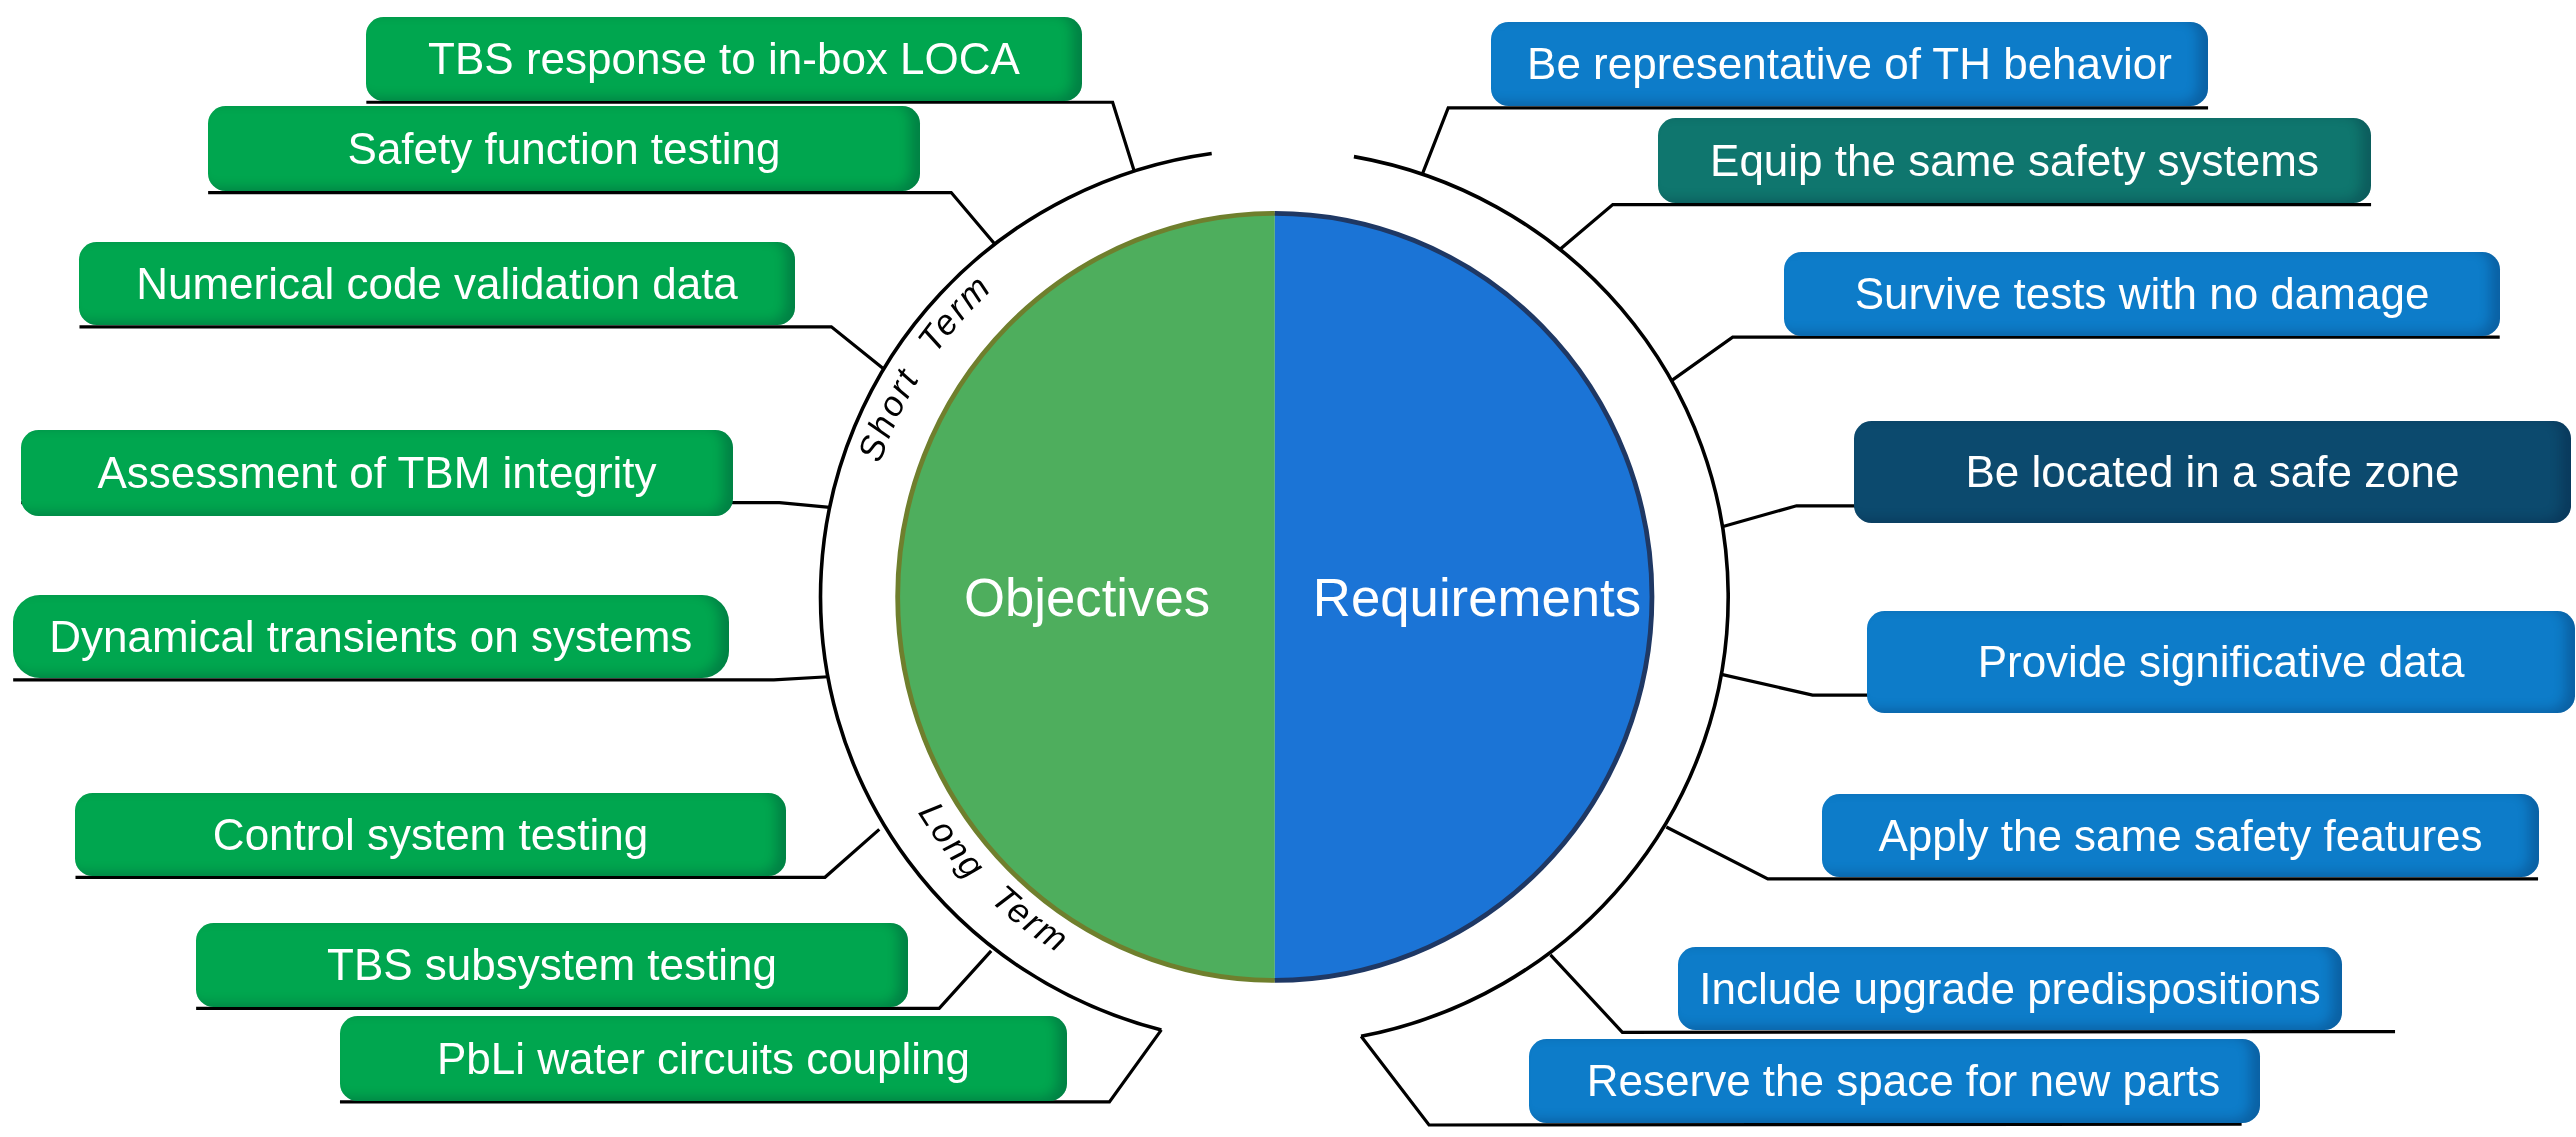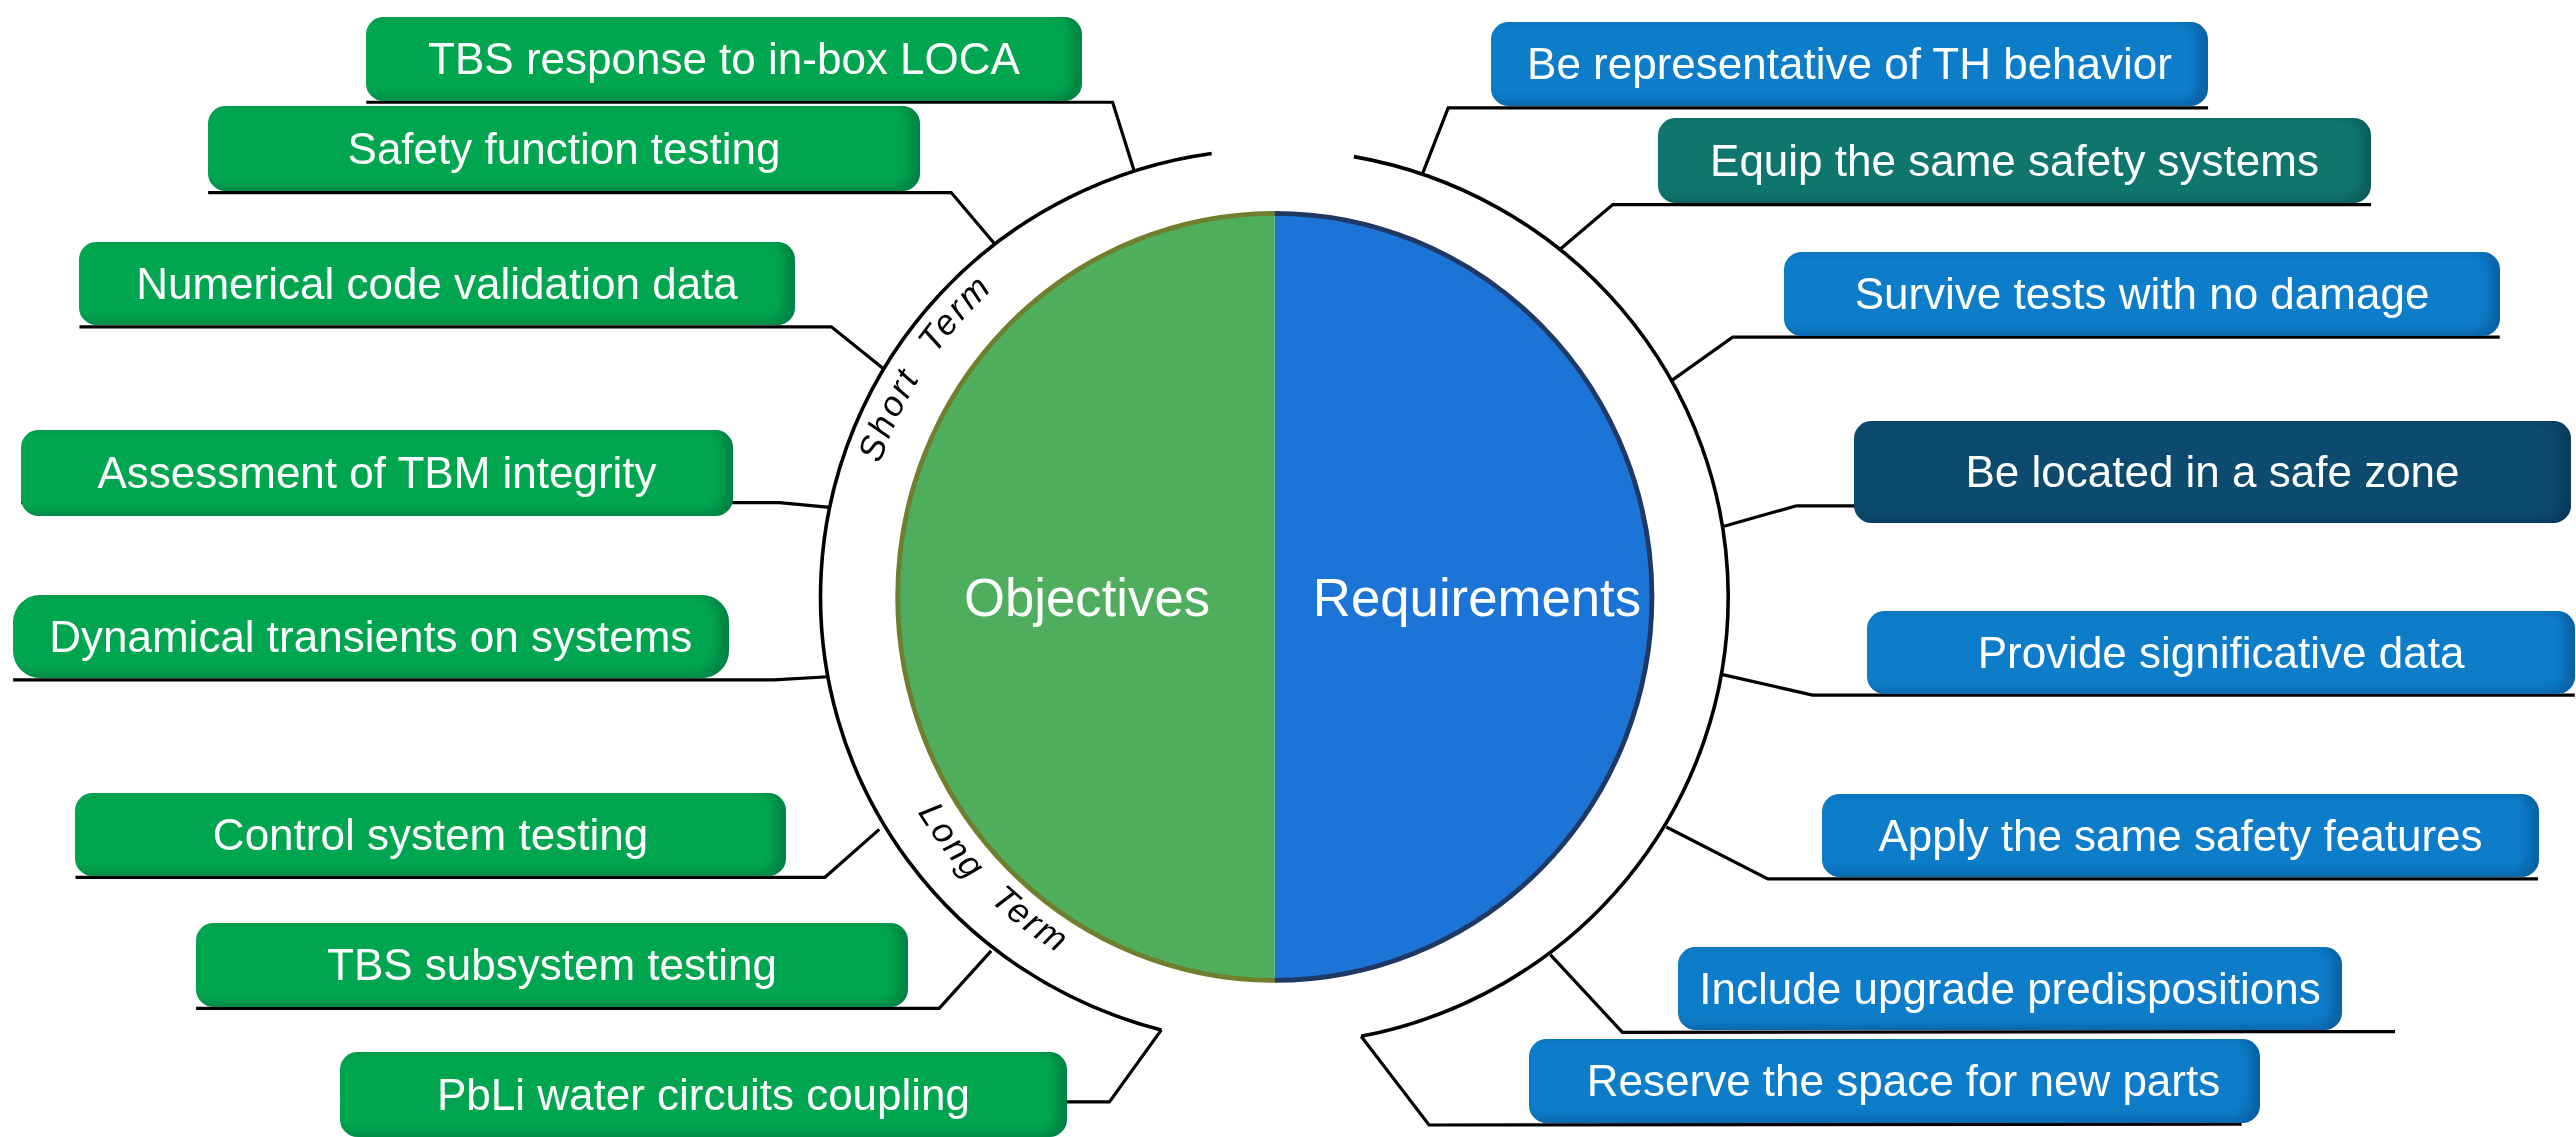--- a/index.html
+++ b/index.html
@@ -50,24 +50,24 @@
       <text x="1848" y="771" class="center-label" fill="#ffffff">Requirements</text>
     </svg>
   <div id="boxes">
       <div class="callout obj" style="left: 366px; top: 17px; width: 716px; height: 84px; background: rgb(0, 166, 79);">TBS response to in-box LOCA</div>
       <div class="callout obj" style="left: 208px; top: 106px; width: 712px; height: 85px; background: rgb(0, 166, 79);">Safety function testing</div>
       <div class="callout obj" style="left: 79px; top: 242px; width: 716px; height: 83px; background: rgb(0, 166, 79);">Numerical code validation data</div>
       <div class="callout obj" style="left: 21px; top: 416px; width: 712px; height: 86px; background: rgb(0, 166, 79); margin-top: 14px;">Assessment of TBM integrity</div>
       <div class="callout obj" style="left: 12.8px; top: 595px; width: 716px; height: 83px; background: rgb(0, 166, 79); border-radius: 27px;">Dynamical transients on systems</div>
       <div class="callout obj" style="left: 75px; top: 793px; width: 711px; height: 83px; background: rgb(0, 166, 79);">Control system testing</div>
       <div class="callout obj" style="left: 196px; top: 923px; width: 712px; height: 84px; background: rgb(0, 166, 79);">TBS subsystem testing</div>
-      <div class="callout obj" style="left: 340px; top: 1016px; width: 727px; height: 85px; background: rgb(0, 166, 79); margin-top: 36px;">PbLi water circuits coupling</div>
+      <div class="callout obj" style="left: 340px; top: 1016px; width: 727px; height: 85px; background: rgb(0, 166, 79);">PbLi water circuits coupling</div>
       <div class="callout req" style="left: 1491px; top: 22.4px; width: 717px; height: 84px; background: rgb(13, 124, 201);">Be representative of TH behavior</div>
       <div class="callout req" style="left: 1658px; top: 118px; width: 713px; height: 85px; background: #0f766e;">Equip the same safety systems</div>
       <div class="callout req" style="left: 1784px; top: 252px; width: 716px; height: 84px; background: rgb(13, 124, 201);">Survive tests with no damage</div>
       <div class="callout req" style="left: 1854px; top: 421px; width: 717px; height: 102px; background: #0c4a6e;">Be located in a safe zone</div>
-      <div class="callout req" style="left: 1867px; top: 611px; width: 708px; height: 83px; background: rgb(13, 124, 201);">Provide significative data</div>
+      <div class="callout req" style="left: 1867px; top: 611px; width: 708px; height: 102px; background: rgb(13, 124, 201);">Provide significative data</div>
       <div class="callout req" style="left: 1822px; top: 794px; width: 717px; height: 83px; background: rgb(13, 124, 201);">Apply the same safety features</div>
       <div class="callout req" style="left: 1678px; top: 947px; width: 664px; height: 83px; background: rgb(13, 124, 201);">Include upgrade predispositions</div>
       <div class="callout req" style="left: 1529px; top: 1039px; width: 713px; height: 84px; background: rgb(13, 124, 201); padding-left: 18px;">Reserve the space for new parts</div>
     </div>
 </div>
 
 
 </body></html>

